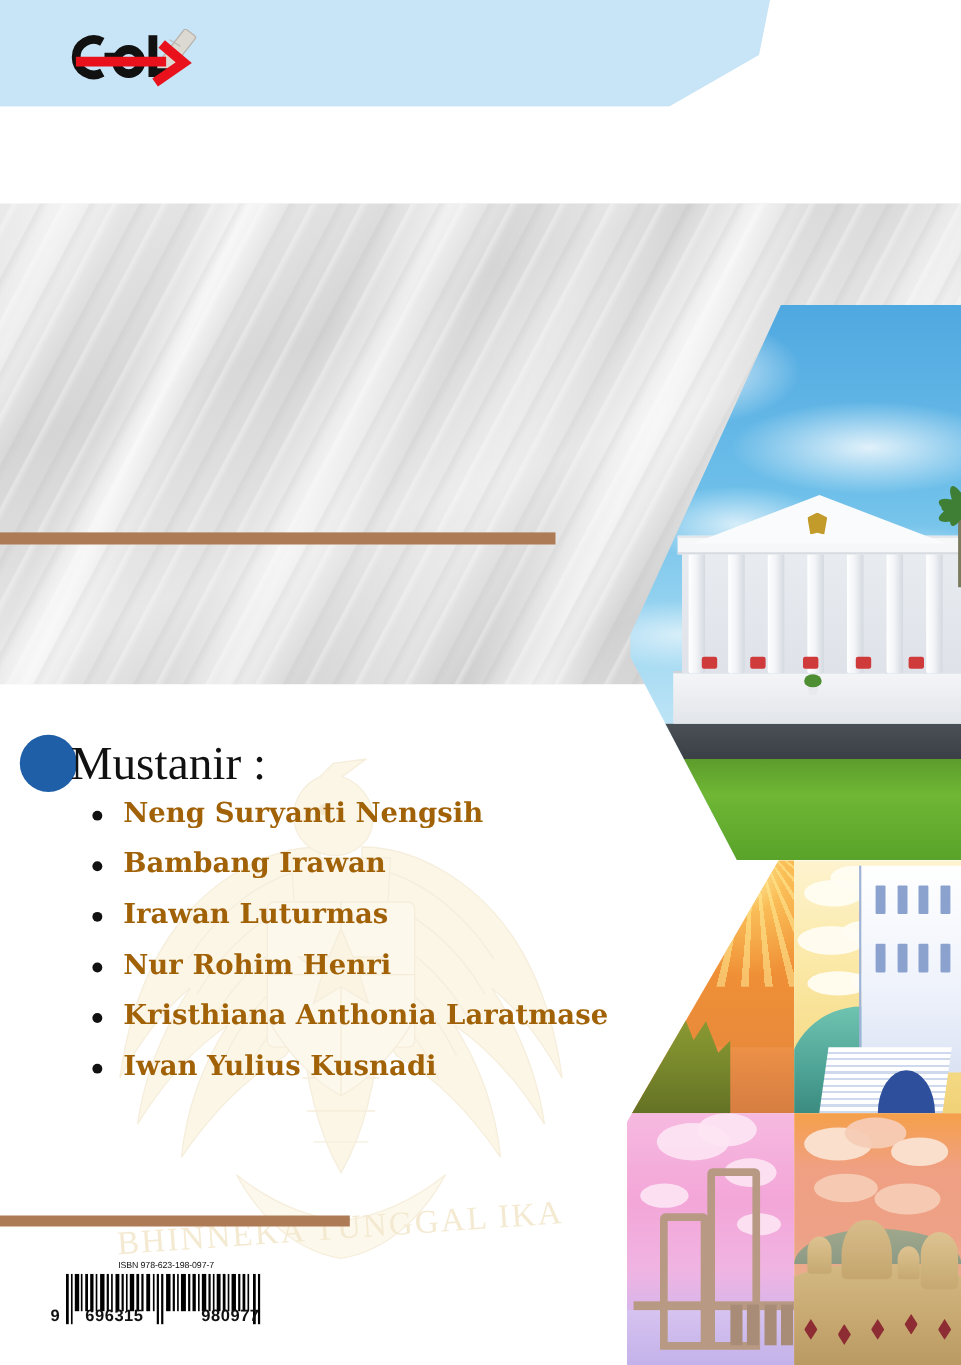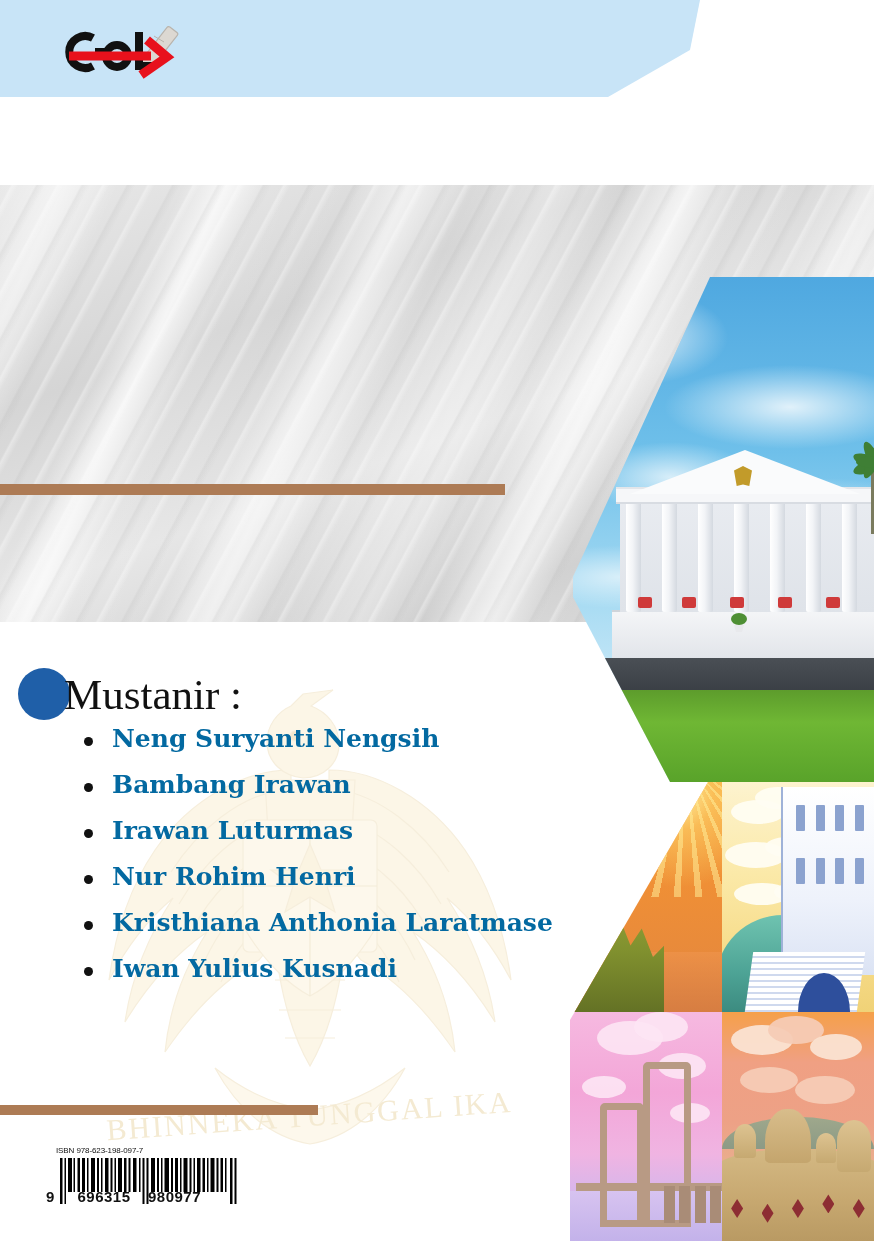--- a/index.html
+++ b/index.html
@@ -153,21 +153,21 @@
   .author-list {
     list-style: none;
     margin: 6px 0 0 0;
     padding: 0 0 0 62px;
   }
   .author-list li {
     position: relative;
     font-family: "DejaVu Serif", "Liberation Serif", serif;
     font-weight: 700;
     font-size: 25px;
-    color: #0369a1;
+    color: #a16207;
     line-height: 1.0;
     padding: 0 0 0 32px;
     margin-bottom: 21px;
     white-space: nowrap;
   }
   .author-list li::before {
     content: "";
     position: absolute;
     left: 4px; top: 11px;
     width: 9px; height: 9px;
@@ -396,20 +396,21 @@
     position: absolute;
     left: 46px; top: 1146px;
     z-index: 7;
     width: 200px;
   }
   .isbn-text {
     font-family: "Liberation Sans", sans-serif;
     font-size: 8px;
     letter-spacing: -0.1px;
     color: #111111;
+    text-align: center;
     margin: 0 0 3px 0;
     padding-left: 10px;
   }
   .barcode {
     position: relative;
     height: 46px;
     width: 200px;
   }
   .barcode svg { display: block; }
   .barcode-digits {
@@ -418,21 +419,21 @@
     width: 200px;
     display: flex;
     font-family: "Liberation Sans", sans-serif;
     font-size: 15px;
     font-weight: 700;
     color: #111111;
     letter-spacing: 0.5px;
   }
   .bd-lead { width: 14px; text-align: left; }
   .bd-left { width: 88px; text-align: center; }
-  .bd-right { width: 88px; text-align: left; }
+  .bd-right { width: 88px; text-align: right; }
 </style>
 </head>
 <body>
 
 <div class="cover">
 
   <div class="top-banner"></div>
   <div class="logo-wrap">
     <svg width="150" height="56" viewBox="0 0 150 56" aria-hidden="true">
 

